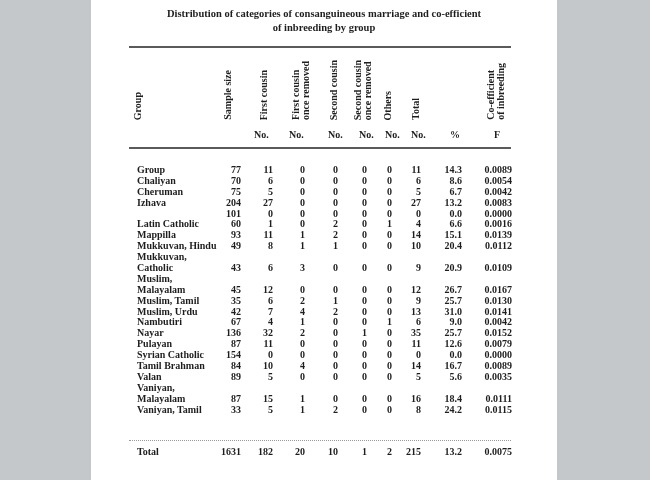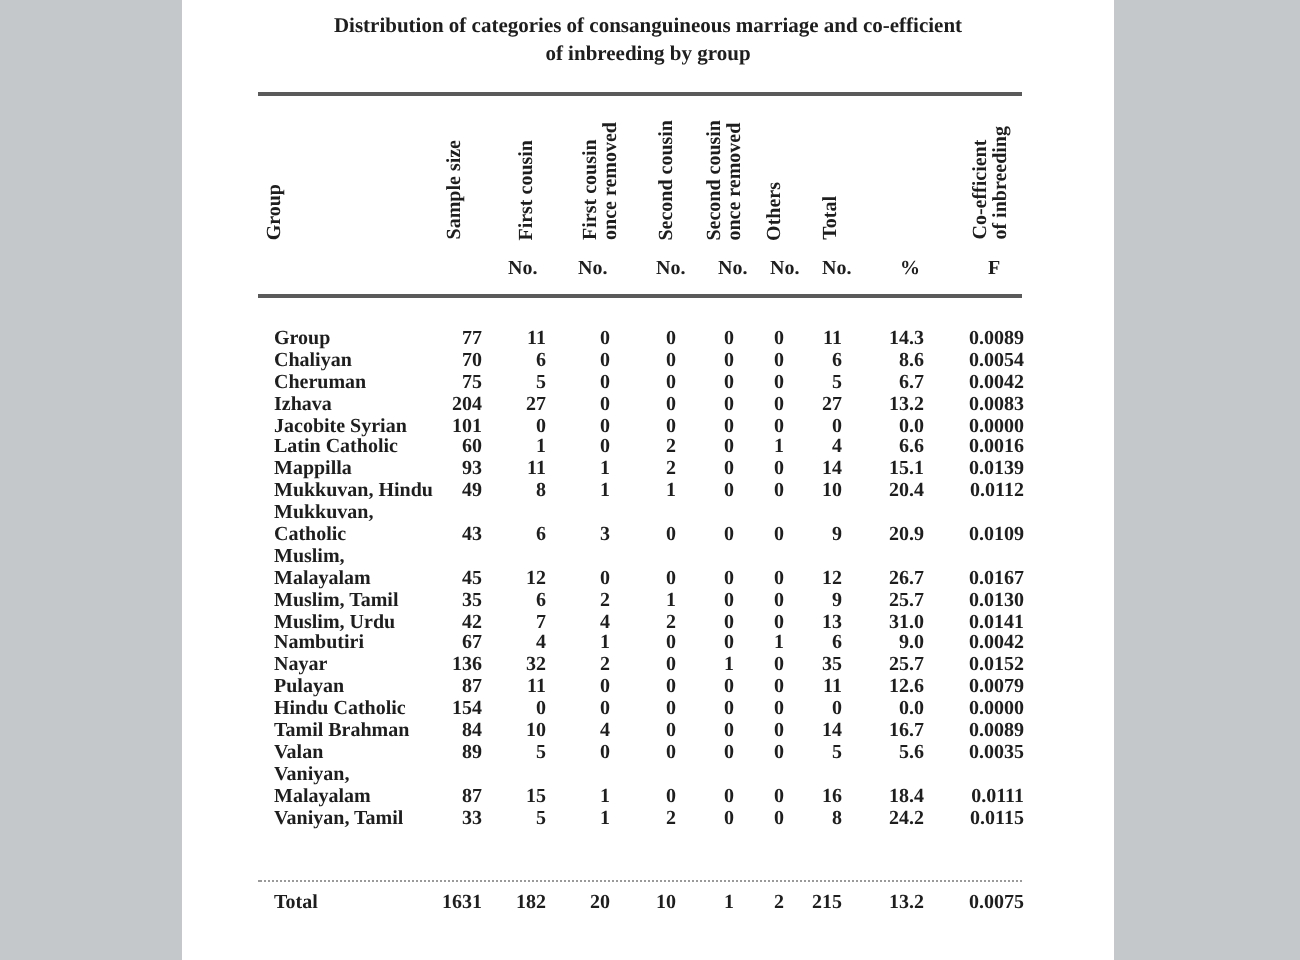--- a/index.html
+++ b/index.html
@@ -128,21 +128,20 @@
         <span class="cell num" style="right: 284px;">27</span>
         <span class="cell num" style="right: 252px;">0</span>
         <span class="cell num" style="right: 219px;">0</span>
         <span class="cell num" style="right: 190px;">0</span>
         <span class="cell num" style="right: 165px;">0</span>
         <span class="cell num" style="right: 136px;">27</span>
         <span class="cell num" style="right: 95px;">13.2</span>
         <span class="cell num" style="right: 45px;">0.0083</span>
       </div>
       <div class="row">
-        <span class="cell grp">Jacobite Syrian</span>
         <span class="cell num" style="right: 316px;">101</span>
         <span class="cell num" style="right: 284px;">0</span>
         <span class="cell num" style="right: 252px;">0</span>
         <span class="cell num" style="right: 219px;">0</span>
         <span class="cell num" style="right: 190px;">0</span>
         <span class="cell num" style="right: 165px;">0</span>
         <span class="cell num" style="right: 136px;">0</span>
         <span class="cell num" style="right: 95px;">0.0</span>
         <span class="cell num" style="right: 45px;">0.0000</span>
       </div>
@@ -266,21 +265,21 @@
         <span class="cell num" style="right: 284px;">11</span>
         <span class="cell num" style="right: 252px;">0</span>
         <span class="cell num" style="right: 219px;">0</span>
         <span class="cell num" style="right: 190px;">0</span>
         <span class="cell num" style="right: 165px;">0</span>
         <span class="cell num" style="right: 136px;">11</span>
         <span class="cell num" style="right: 95px;">12.6</span>
         <span class="cell num" style="right: 45px;">0.0079</span>
       </div>
       <div class="row">
-        <span class="cell grp">Hindu Catholic</span>
+        <span class="cell grp">Syrian Catholic</span>
         <span class="cell num" style="right: 316px; font-family: Liberation Serif, serif;">154</span>
         <span class="cell num" style="right: 284px;">0</span>
         <span class="cell num" style="right: 252px;">0</span>
         <span class="cell num" style="right: 219px;">0</span>
         <span class="cell num" style="right: 190px;">0</span>
         <span class="cell num" style="right: 165px;">0</span>
         <span class="cell num" style="right: 136px;">0</span>
         <span class="cell num" style="right: 95px;">0.0</span>
         <span class="cell num" style="right: 45px;">0.0000</span>
       </div>

